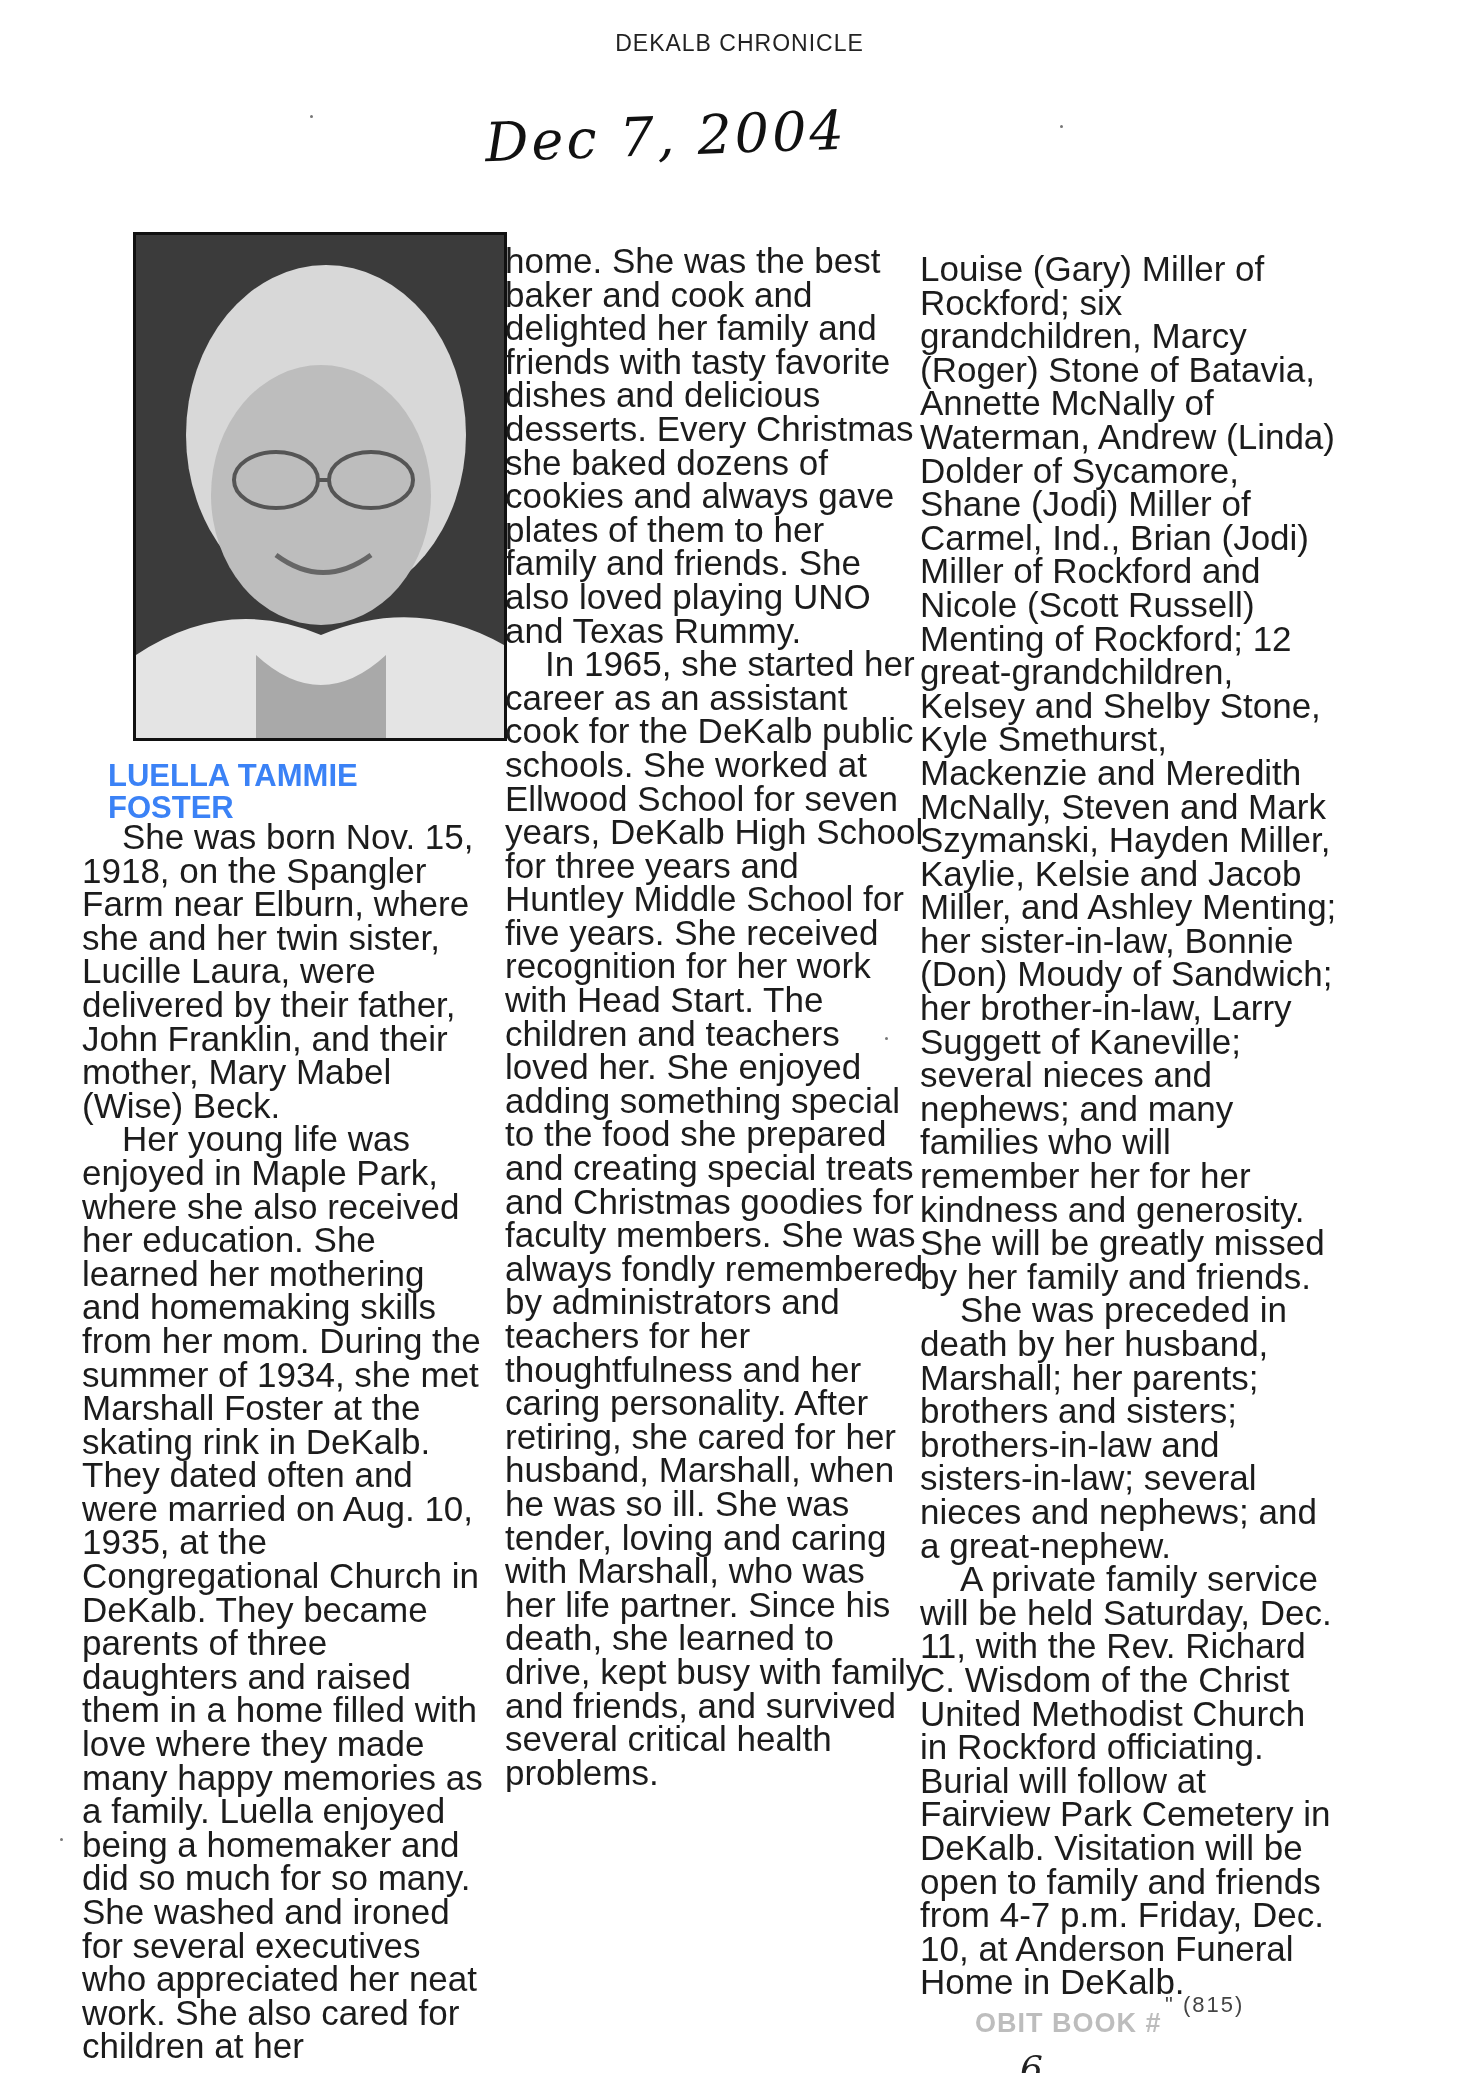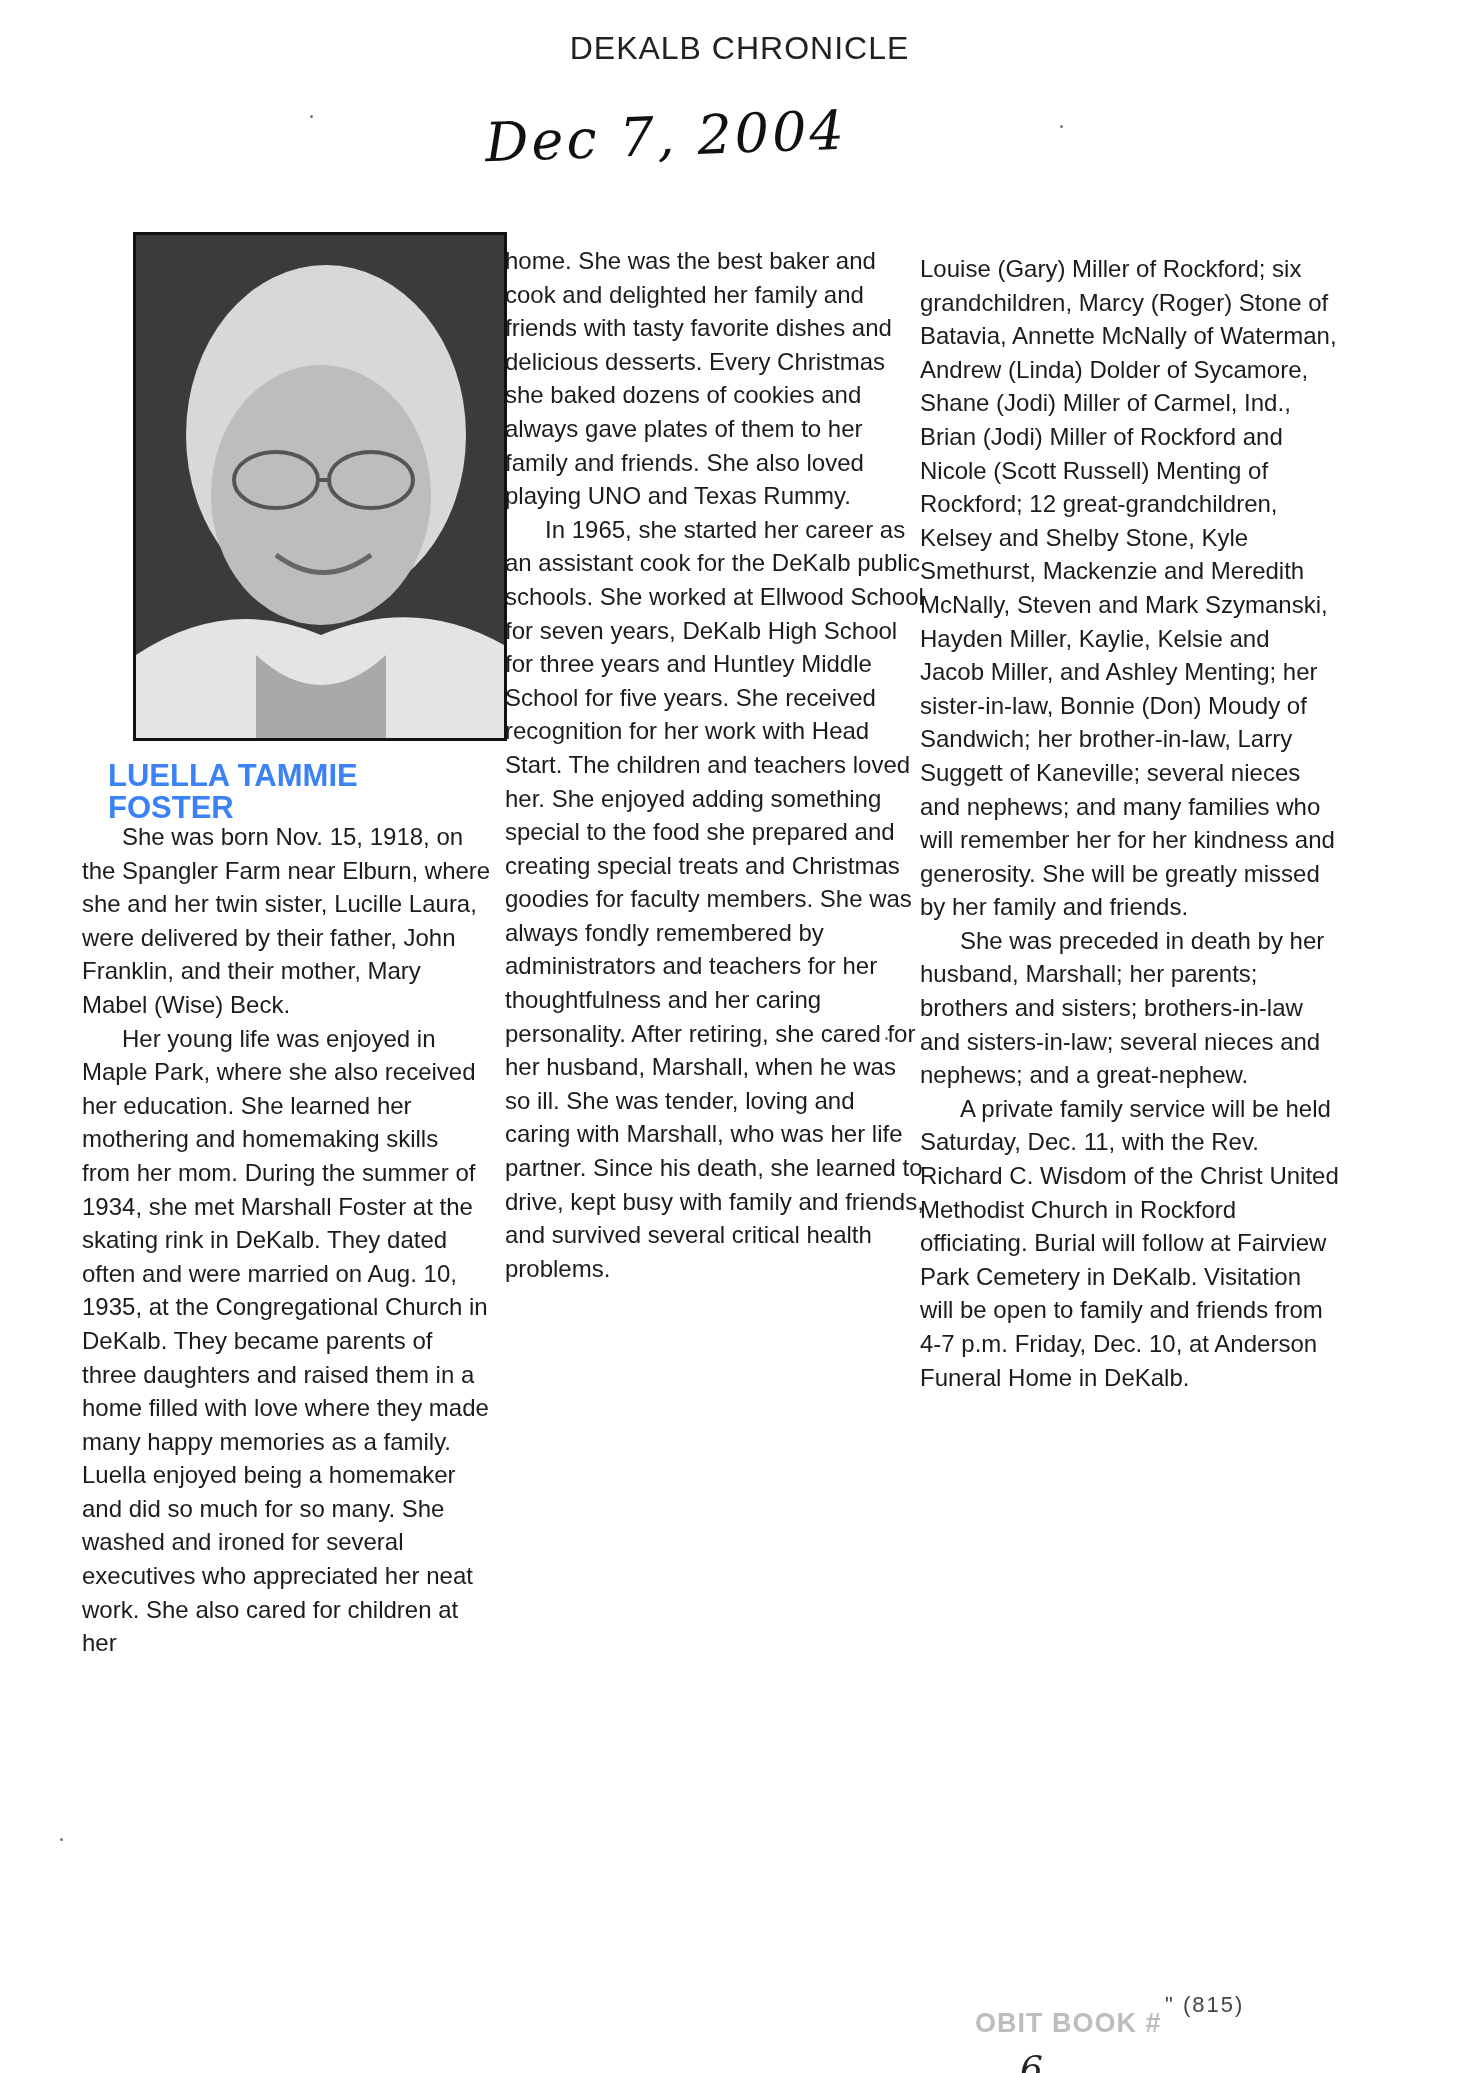--- a/index.html
+++ b/index.html
@@ -1,21 +1,21 @@
 <!DOCTYPE html>
 <html><head>
 <meta charset="utf-8">
 <style>
   html, body { margin:0; padding:0; background:#ffffff; }
   body { width:1479px; height:2073px; position:relative; overflow:hidden; color:#1a1a1a; font-family:"Liberation Sans", sans-serif; }
-  .masthead { position:absolute; left:0; width:1479px; top:30px; text-align:center; font-family:"Liberation Sans", sans-serif; font-size:32px; letter-spacing:1px; color:#222; }
+  .masthead { position:absolute; left:0; width:1479px; top:30px; text-align:center; font-family:"Liberation Sans", sans-serif; font-size:23px; letter-spacing:1px; color:#222; }
   .handdate { position:absolute; left:485px; top:105px; font-family:"DejaVu Serif", serif; font-style:italic; font-size:54px; color:#111; transform:rotate(-2deg); letter-spacing:3px; }
   .photo { position:absolute; left:133px; top:232px; width:368px; height:503px; border:3px solid #111; background:#3a3a3a; overflow:hidden; }
   .photo svg { width:100%; height:100%; display:block; }
-  .col { position:absolute; font-size:24px; line-height:33.6px; color:#1c1c1c; }
+  .col { position:absolute; font-size:35px; line-height:33.6px; color:#1c1c1c; }
   .col p { margin:0; }
   .col .ind { text-indent:40px; }
   #col1 { left:82px; top:820px; width:410px; }
   #col2 { left:505px; top:244px; width:420px; }
   #col3 { left:920px; top:252px; width:420px; }
   .obit-name { position:absolute; left:108px; top:760px; width:380px; text-align:left; font-weight:bold; font-size:31px; line-height:32px; color:#3b82f6; font-family:"Liberation Sans", sans-serif; }
   .stamp { position:absolute; left:975px; top:2008px; font-family:"Liberation Sans", sans-serif; font-weight:bold; font-size:27px; color:#bdbdbd; letter-spacing:1px; }
   .stamp-mark { position:absolute; left:1020px; top:2048px; font-family:"DejaVu Serif", serif; font-style:italic; font-size:36px; color:#222; }
   .cutoff { position:absolute; left:1165px; top:1992px; font-size:22px; color:#444; letter-spacing:2px; }
   .speck { position:absolute; width:3px; height:3px; background:#777; border-radius:50%; }

